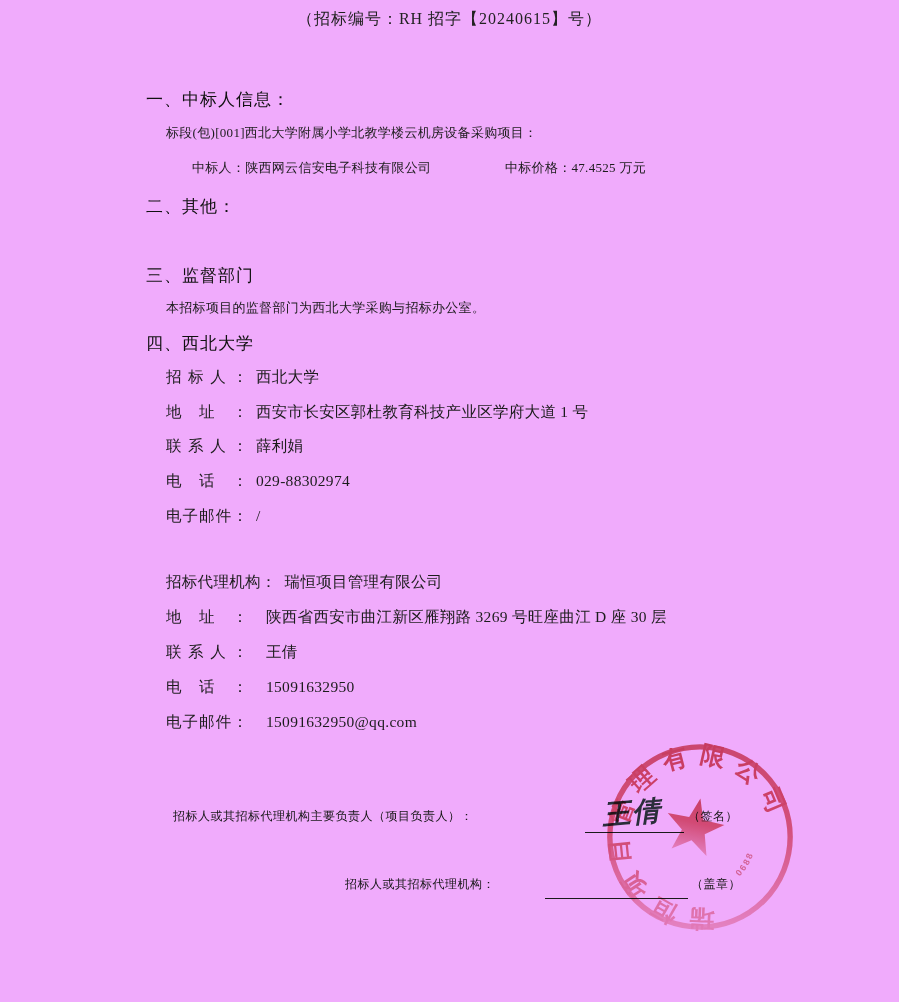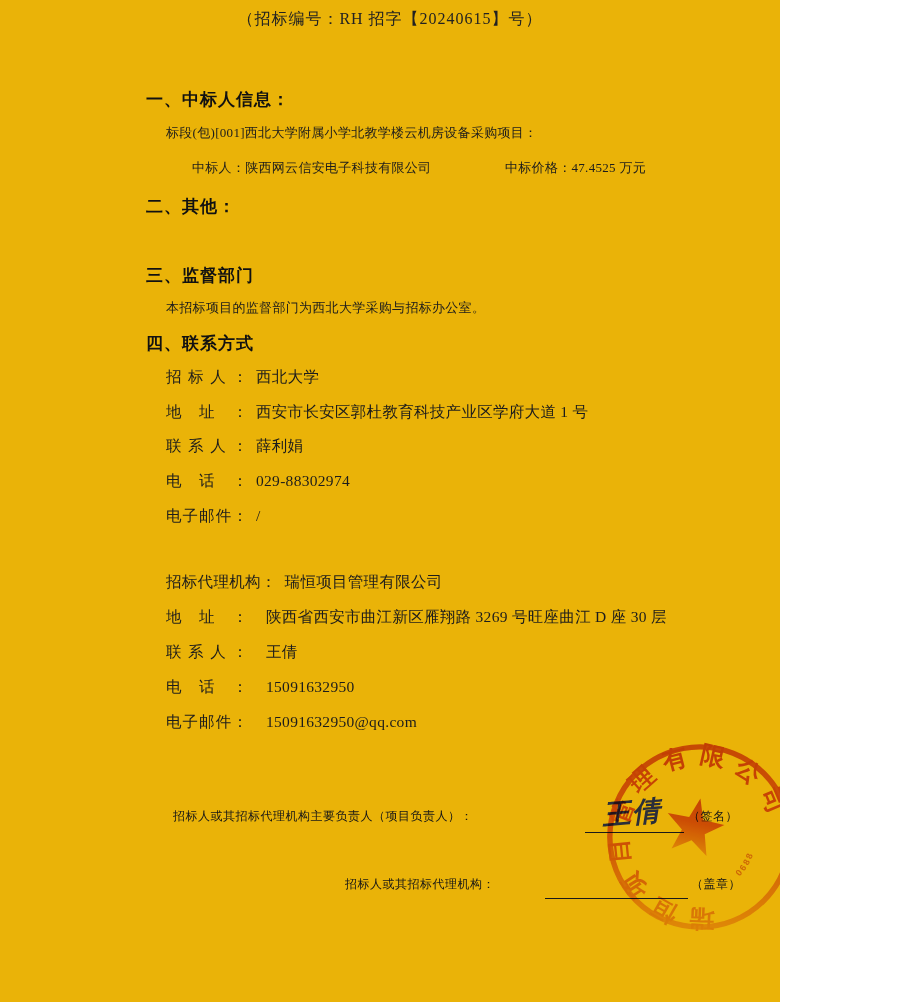--- a/index.html
+++ b/index.html
@@ -1,32 +1,32 @@
 <!DOCTYPE html>
 <html><head>
 <meta charset="utf-8">
 <style>
   html,body{margin:0;padding:0;background:#ffffff;}
   .page{
     position:relative;
-    width:780px;height:1002px;
-    background:#eab308;
+    width:899px;height:1002px;
+    background:#f0abfc;
     overflow:hidden;
     font-family:"Liberation Serif","DejaVu Serif",serif;
     color:#1c1c1c;
   }
   .abs{position:absolute;white-space:nowrap;}
   .title{
     left:0;right:0;top:9px;text-align:center;
     font-size:16px;letter-spacing:1px;color:#222;
   }
   .h{
     left:146px;
     font-family:"Liberation Sans","DejaVu Sans",sans-serif;
-    font-weight:700;font-size:17px;color:#111;letter-spacing:1px;
+    font-weight:400;font-size:17px;color:#111;letter-spacing:1px;
   }
   .b{font-size:13px;letter-spacing:.3px;}
   .row{left:166px;font-size:15.5px;letter-spacing:.3px;}
   .lbl{
     display:inline-block;width:82px;
     text-align:justify;text-align-last:justify;
     -moz-text-align-last:justify;
   }
   .lbl-auto{display:inline-block;width:auto;text-align-last:auto;}
   .val{margin-left:8px;font-family:Liberation Serif, serif;}
@@ -64,21 +64,21 @@
   </div>
   <div class="abs b" style="top:159px;left:505px">
     <span>中标价格：</span><span>47.4525 万元</span>
   </div>
 
   <div class="abs h" style="top:195px">二、其他：</div>
 
   <div class="abs h" style="top:264px">三、监督部门</div>
   <div class="abs b" style="top:299px;left:166px">本招标项目的监督部门为西北大学采购与招标办公室。</div>
 
-  <div class="abs h" style="top:332px">四、联系方式</div>
+  <div class="abs h" style="top:332px">四、西北大学</div>
 
   <div class="abs row" style="top:367px">
     <span class="lbl">招标人：</span><span class="val">西北大学</span>
   </div>
   <div class="abs row" style="top:402px">
     <span class="lbl">地址：</span><span class="val">西安市长安区郭杜教育科技产业区学府大道 1 号</span>
   </div>
   <div class="abs row" style="top:436px">
     <span class="lbl">联系人：</span><span class="val">薛利娟</span>
   </div>

